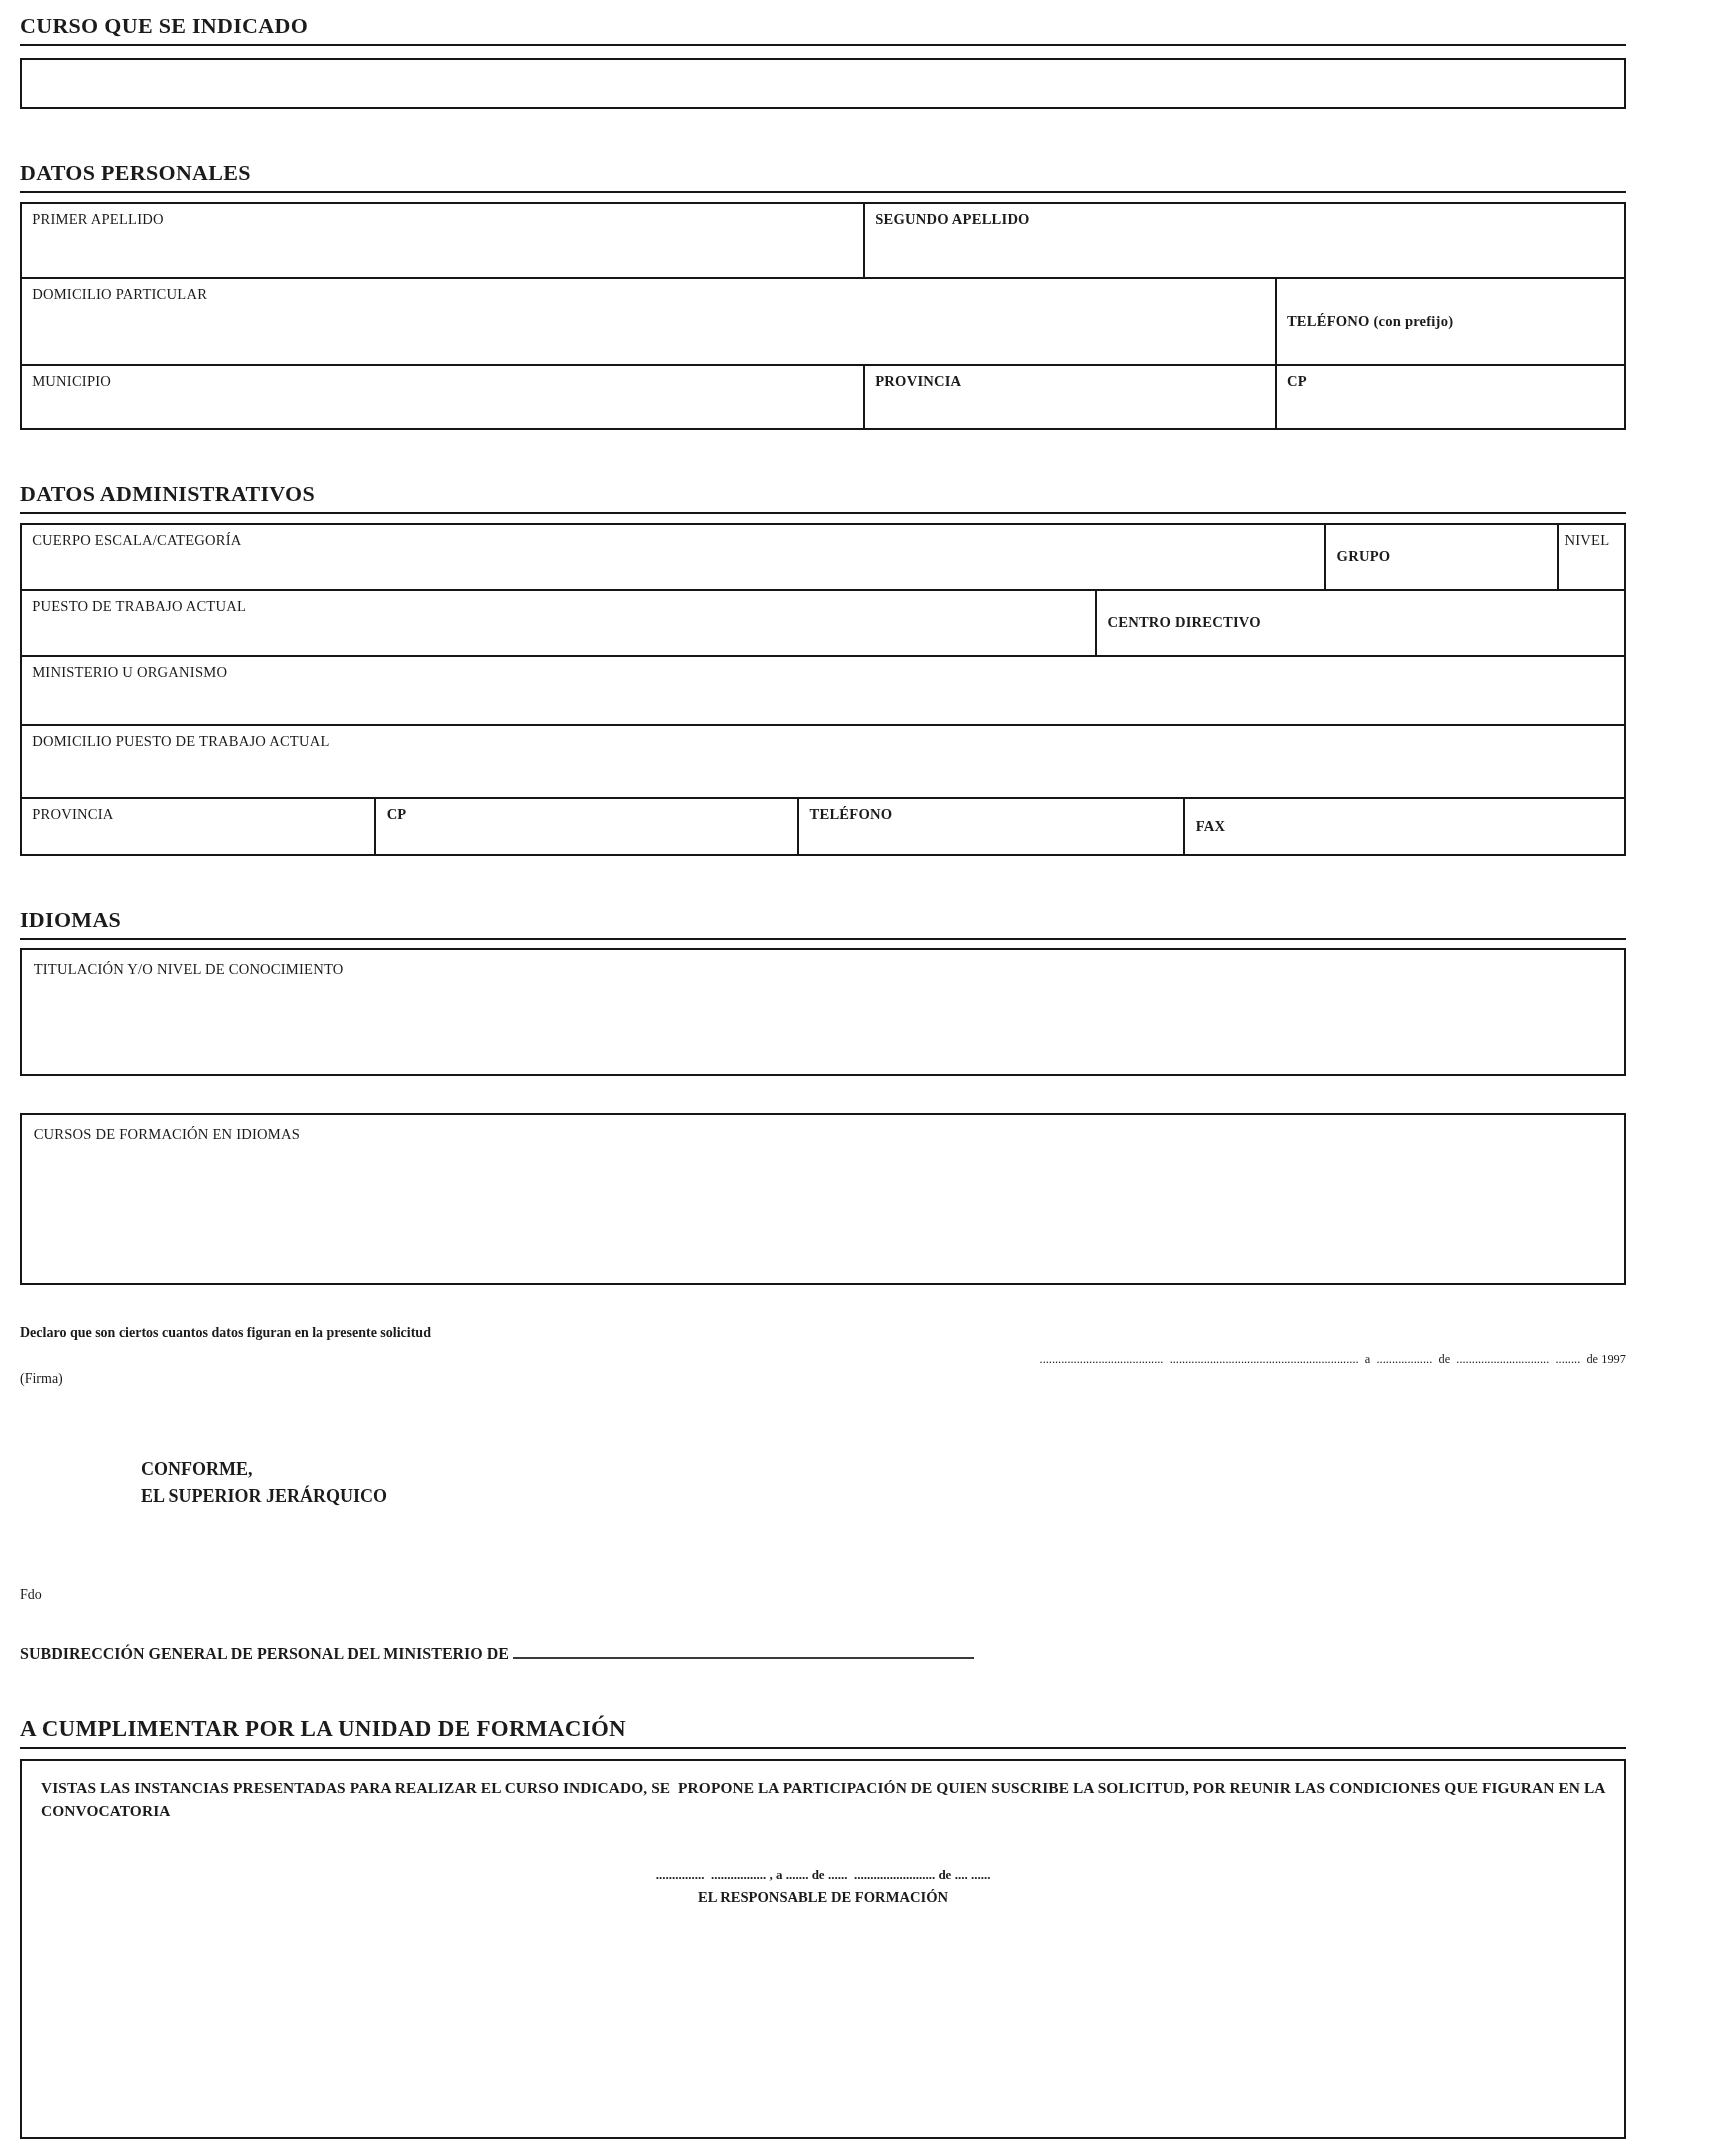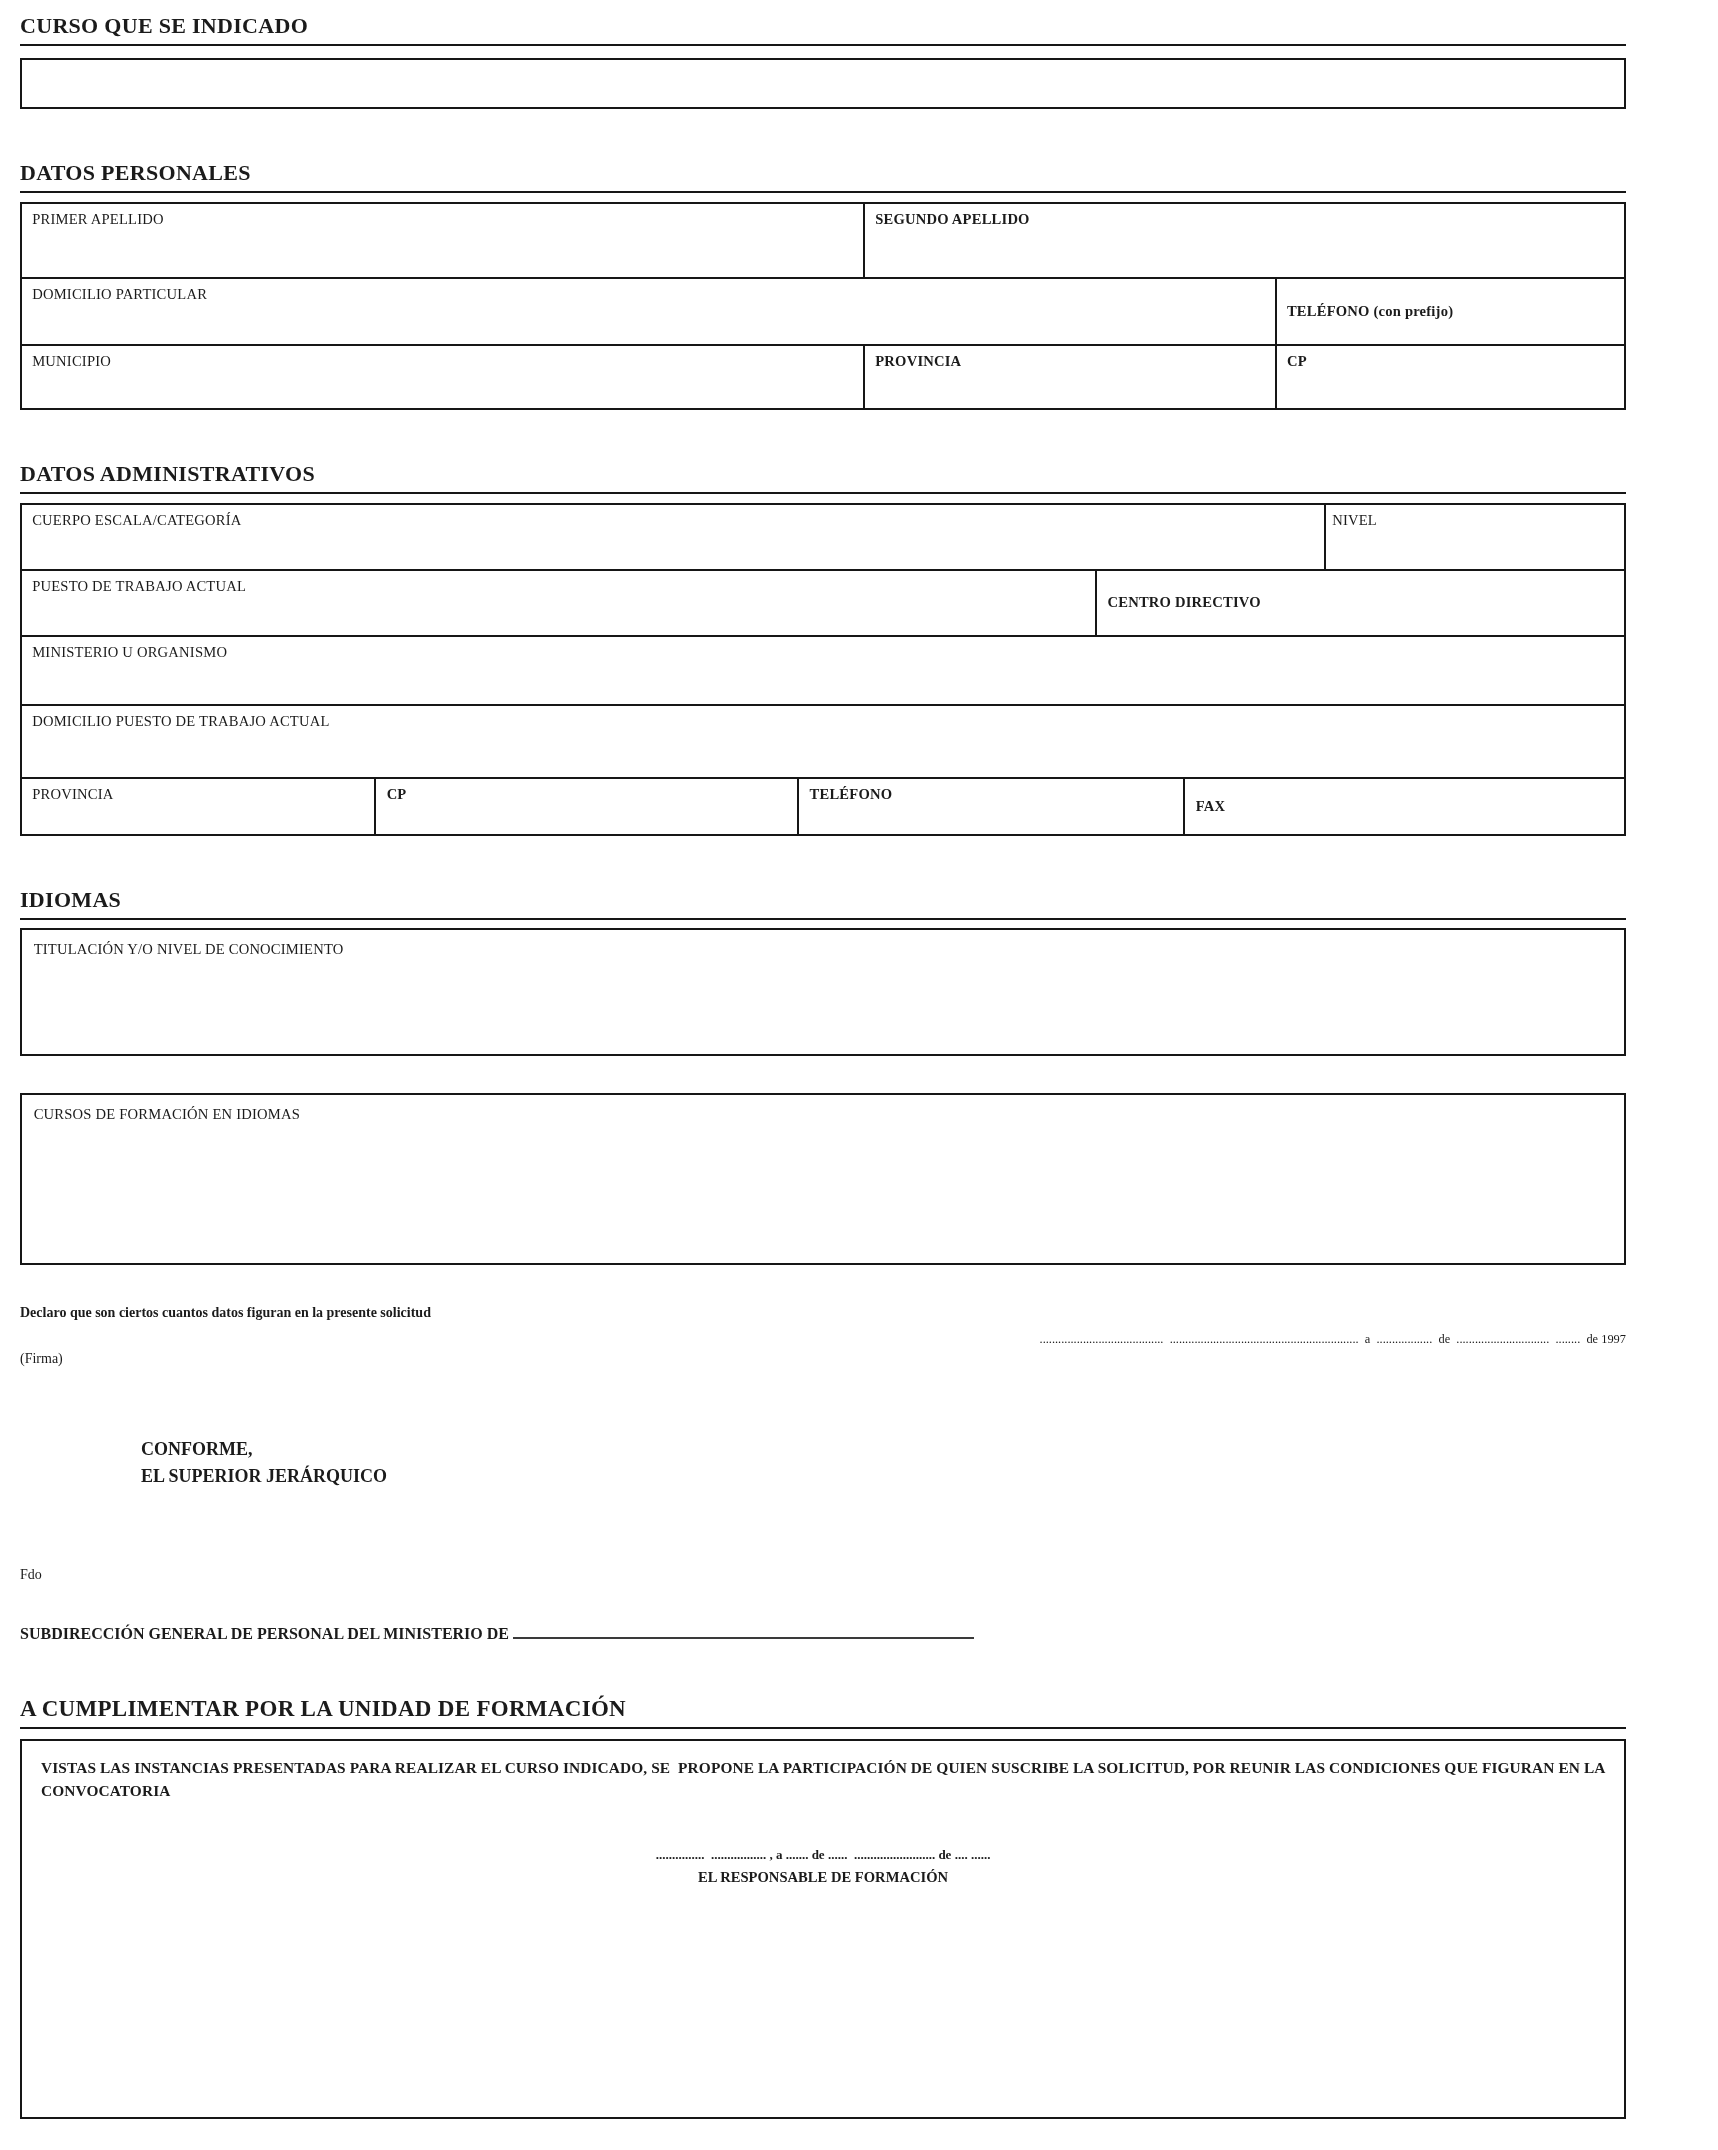--- a/index.html
+++ b/index.html
@@ -69,21 +69,21 @@
   .w-p2a{width:52.5%;} .w-p2b{width:25.7%;} .w-p2c{width:21.8%;}
   .w-p3a{width:78.2%;} .w-p3b{width:21.8%;}
 
   
   .w-a1a{width:81.3%;} .w-a1b{width:14.5%;} .w-a1c{width:4.2%;}
   .w-a2a{width:67%;}   .w-a2b{width:33%;}
   .w-full{width:100%;}
   .w-a5a{width:22%;} .w-a5b{width:26.4%;} .w-a5c{width:24.1%;} .w-a5d{width:27.5%;}
 
   
-  .h100{height:73px;} .h82{height:60px;} .h102{height:67px;} .h88{height:64px;}
+  .h100{height:73px;} .h82{height:60px;} .h102{height:87px;} .h88{height:64px;}
   .h90{height:66px;} .h95{height:69px;} .h78{height:57px;}
 </style>
 </head>
 <body>
 
 <div class="page">
 
   <h1 class="sec-title">CURSO QUE SE INDICADO</h1>
   <div class="box curso-box"></div>
 
@@ -116,20 +116,23 @@
         <span class="lab bold">CP</span>
       </div>
     </div>
   </div>
 
   <h1 class="sec-title mt-sec">DATOS ADMINISTRATIVOS</h1>
   <div class="tbl">
     <div class="tr h88">
       <div class="td w-a1a">
         <span class="lab">CUERPO ESCALA/CATEGORÍA</span>
+      </div>
+      <div class="td w-a1b vcenter">
+        <span class="lab bold">GRUPO</span>
       </div>
       <div class="td w-a1c tight">
         <span class="lab">NIVEL</span>
       </div>
     </div>
     <div class="tr h90">
       <div class="td w-a2a">
         <span class="lab">PUESTO DE TRABAJO ACTUAL</span>
       </div>
       <div class="td w-a2b vcenter">

